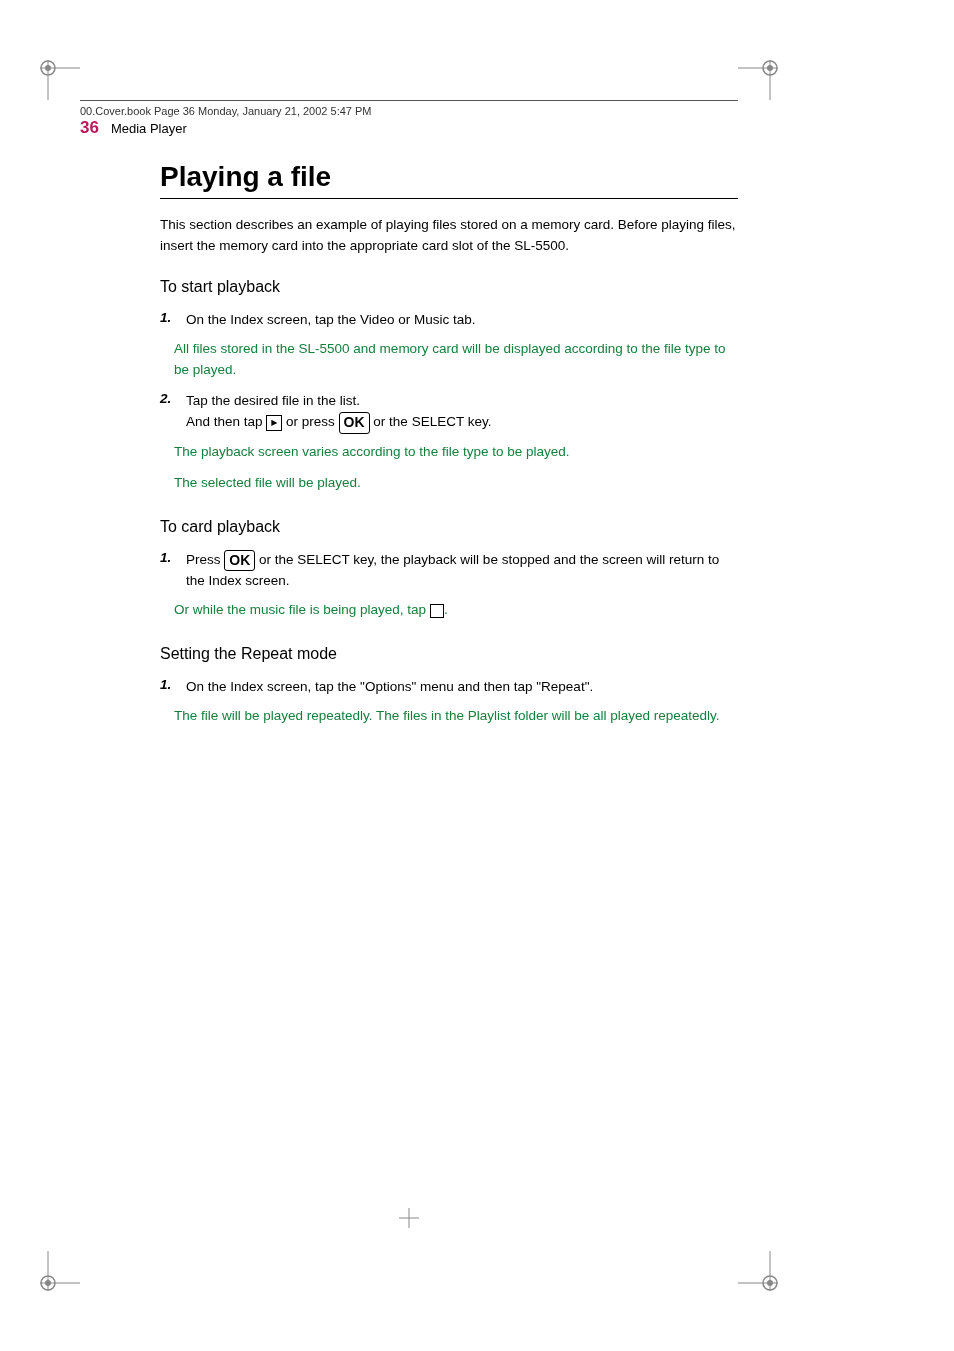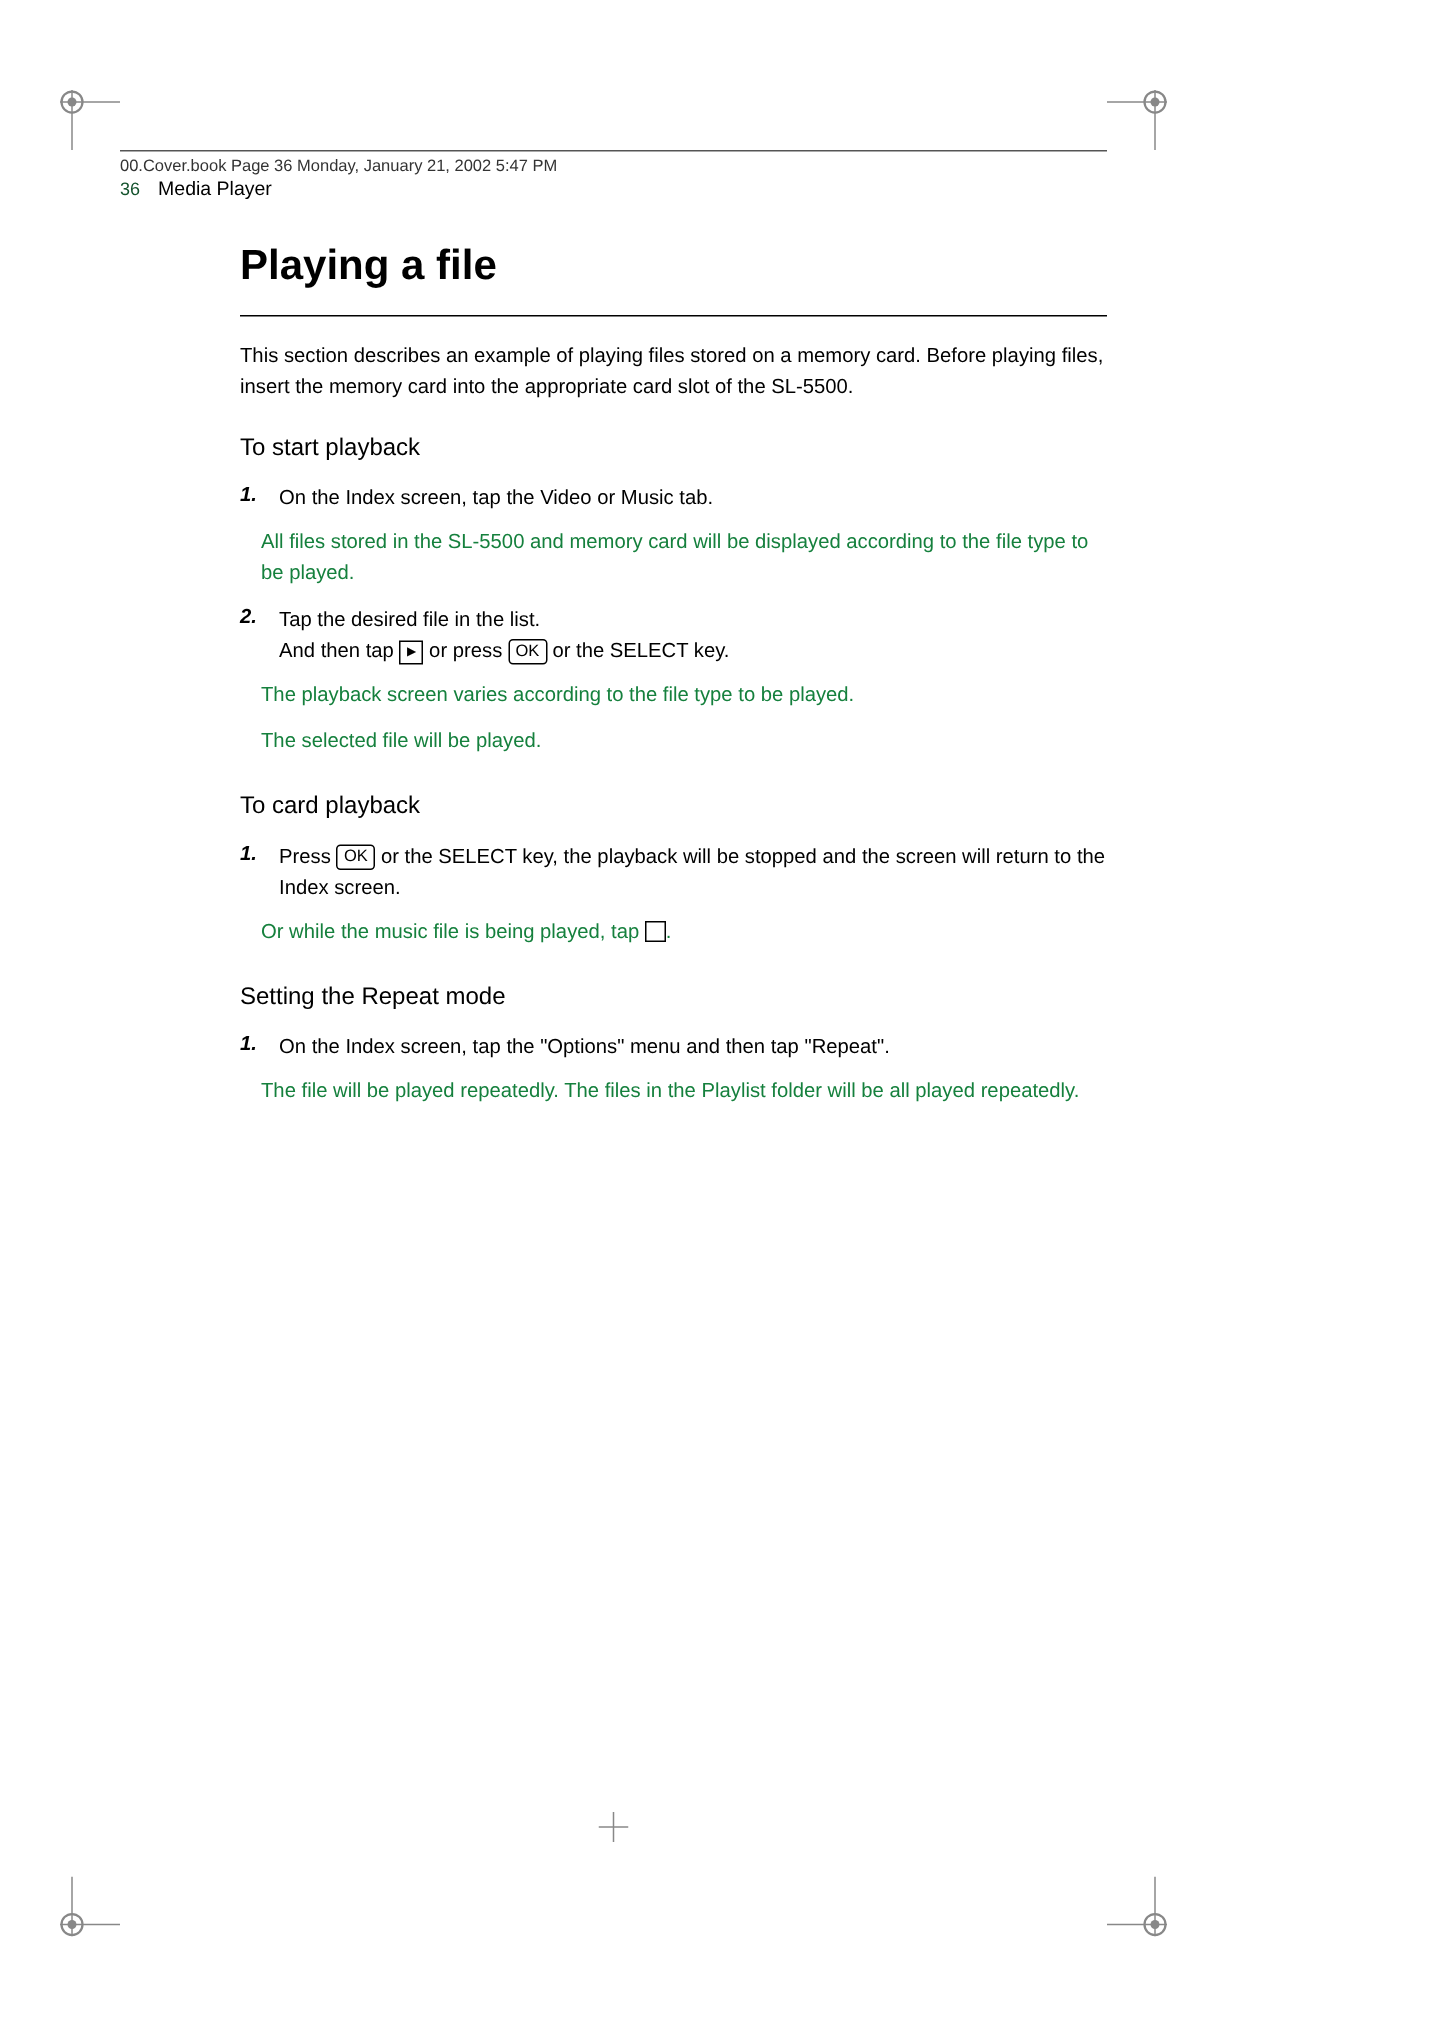--- a/index.html
+++ b/index.html
@@ -61,44 +61,44 @@
       position: absolute;
       top: 118px;
       left: 80px;
       right: 80px;
       display: flex;
       align-items: baseline;
       gap: 12px;
     }
 
     .page-number {
-      font-size: 12px;
-      font-weight: normal;
-      color: #14532d;
+      font-size: 17px;
+      font-weight: bold;
+      color: #be185d;
     }
 
     .page-title-header {
       font-size: 13px;
       color: #000;
     }
 
     
     .content-area {
       position: absolute;
       top: 160px;
       left: 160px;
       right: 80px;
     }
 
     
     .section-title {
       font-size: 28px;
       font-weight: bold;
       color: #000;
-      margin-bottom: 16px;
+      margin-bottom: 4px;
       line-height: 1.2;
     }
 
     .title-underline {
       border: none;
       border-top: 1.5px solid #000;
       margin-bottom: 16px;
     }
 
     .intro-text {
@@ -150,22 +150,22 @@
       line-height: 1.55;
       margin-left: 14px;
       margin-bottom: 10px;
     }
 
     .ok-badge {
       display: inline-block;
       border: 1px solid #000;
       border-radius: 3px;
       padding: 0px 4px;
-      font-size: 11px;
-      font-weight: normal;
+      font-size: 14px;
+      font-weight: bold;
       vertical-align: middle;
       line-height: 1.4;
     }
 
     .play-icon {
       display: inline-block;
       width: 16px;
       height: 16px;
       border: 1px solid #000;
       vertical-align: middle;

